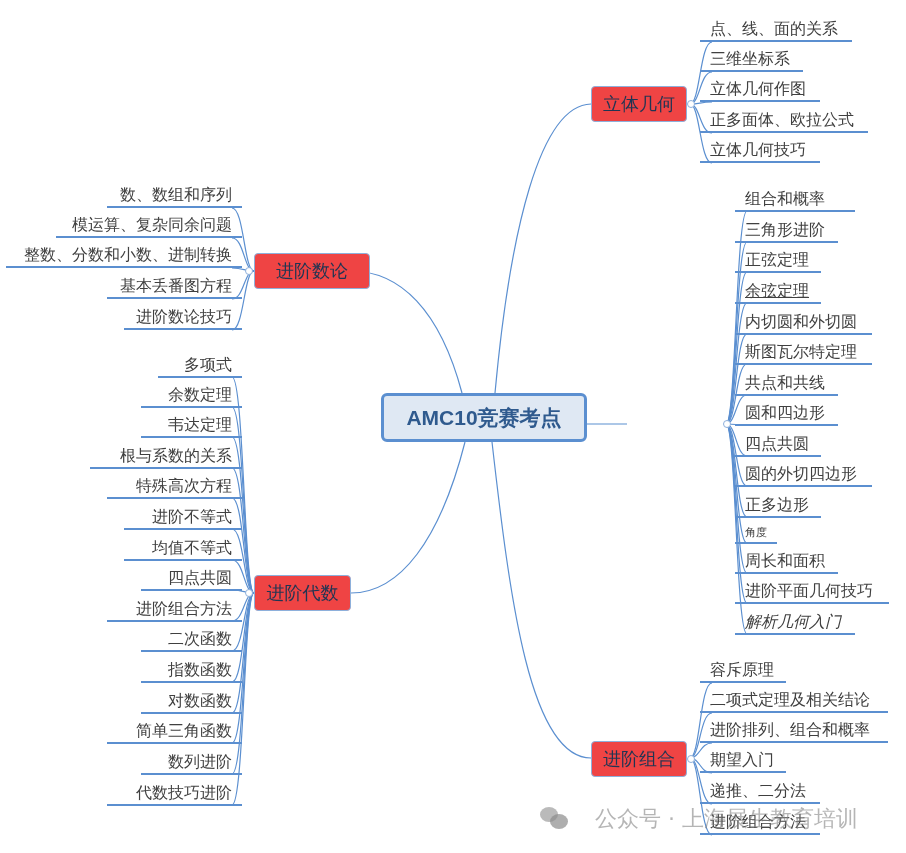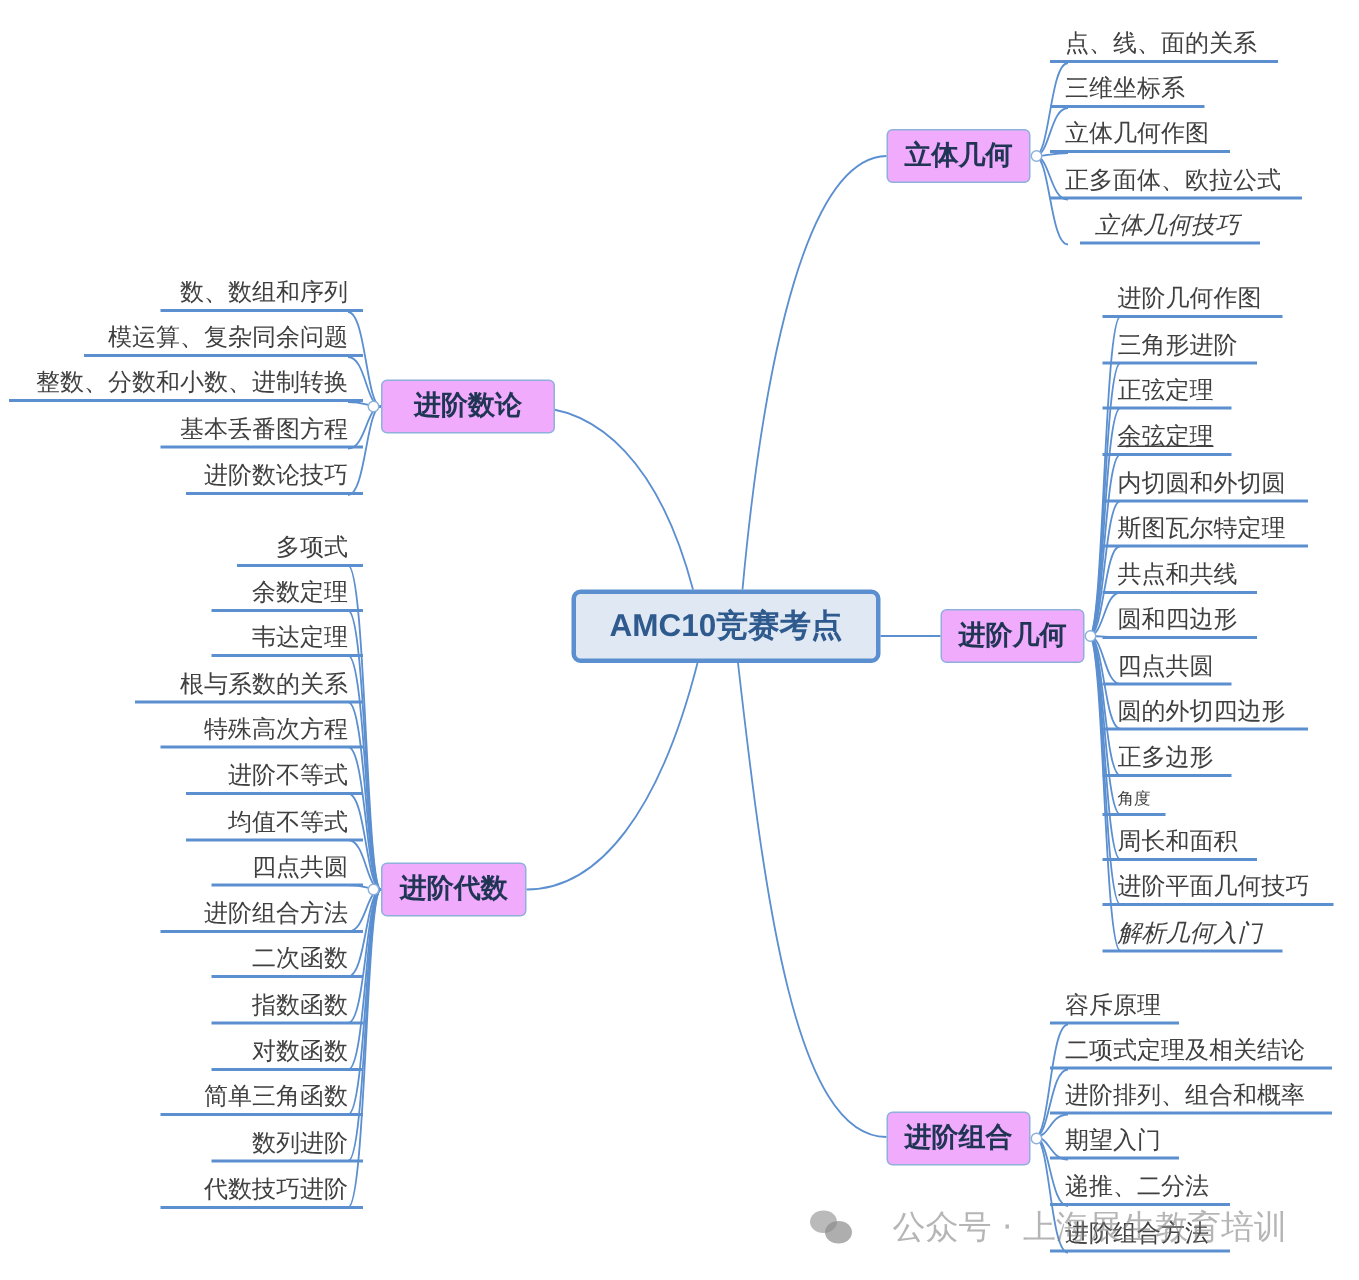--- a/index.html
+++ b/index.html
@@ -8,22 +8,22 @@
     #canvas { position: absolute; left: 0; top: 0; width: 906px; height: 853px; }
     svg.links { position: absolute; left: 0; top: 0; width: 906px; height: 853px; pointer-events: none; }
     .center {
       position: absolute; left: 381px; top: 393px; width: 206px; height: 49px;
       background: #dfe8f3; border: 3px solid #5b8fd0; border-radius: 6px; box-sizing: border-box;
       color: #2f5a8e; font-weight: bold; font-size: 21px; line-height: 43px; text-align: center;
       font-family: "Liberation Sans", "DejaVu Sans", sans-serif;
     }
     .branch {
       position: absolute; height: 36px; box-sizing: border-box;
-      background: #f0abfc; border: 1px solid #8eb0db; border-radius: 4px;
-      color: #1f3553; font-size: 18px; line-height: 34px; text-align: center; font-weight: bold;
+      background: #ef4444; border: 1px solid #8eb0db; border-radius: 4px;
+      color: #1f3553; font-size: 18px; line-height: 34px; text-align: center;
     }
     .leaf {
       position: absolute; font-size: 16px; color: #404040; white-space: nowrap;
       line-height: 22px; height: 24px; box-sizing: border-box;
       border-bottom: 2px solid #5b8fd0;
     }
     .leaf.small { font-size: 11px; line-height: 18px; height: 20px; }
     .leaf.right { padding-left: 10px; padding-right: 10px; }
     .leaf.left { text-align: right; padding-right: 10px; padding-left: 10px; }
     .collapse-dot {
@@ -110,25 +110,24 @@
   </svg>
 
   <div class="center">AMC10竞赛考点</div>
 
   <div class="branch" style="left:591px; top:86px; width:96px;">立体几何</div>
   <div class="collapse-dot" style="left:687px; top:100px;"></div>
   <div class="leaf right" style="left:700px; top:18px; width:152px;">点、线、面的关系</div>
   <div class="leaf right" style="left:700px; top:48px; width:103px;">三维坐标系</div>
   <div class="leaf right" style="left:700px; top:78px; width:120px;">立体几何作图</div>
   <div class="leaf right" style="left:700px; top:109px; width:168px;">正多面体、欧拉公式</div>
-  <div class="leaf right" style="left:720px; top:139px; width:120px;font-style:italic;">立体几何技巧</div>
+  <div class="leaf right" style="left:700px; top:139px; width:120px;">立体几何技巧</div>
 
-  <div class="branch" style="left:627px; top:406px; width:96px;">进阶几何</div>
   <div class="collapse-dot" style="left:723px; top:420px;"></div>
-  <div class="leaf right" style="left:735px; top:188px; width:120px;">进阶几何作图</div>
+  <div class="leaf right" style="left:735px; top:188px; width:120px;">组合和概率</div>
   <div class="leaf right" style="left:735px; top:219px; width:103px;">三角形进阶</div>
   <div class="leaf right" style="left:735px; top:249px; width:86px;">正弦定理</div>
   <div class="leaf right" style="left:735px; top:280px; width:86px;text-decoration:underline;">余弦定理</div>
   <div class="leaf right" style="left:735px; top:311px; width:137px;">内切圆和外切圆</div>
   <div class="leaf right" style="left:735px; top:341px; width:137px;">斯图瓦尔特定理</div>
   <div class="leaf right" style="left:735px; top:372px; width:103px;">共点和共线</div>
   <div class="leaf right" style="left:735px; top:402px; width:103px;">圆和四边形</div>
   <div class="leaf right" style="left:735px; top:433px; width:86px;">四点共圆</div>
   <div class="leaf right" style="left:735px; top:463px; width:137px;">圆的外切四边形</div>
   <div class="leaf right" style="left:735px; top:494px; width:86px;">正多边形</div>

